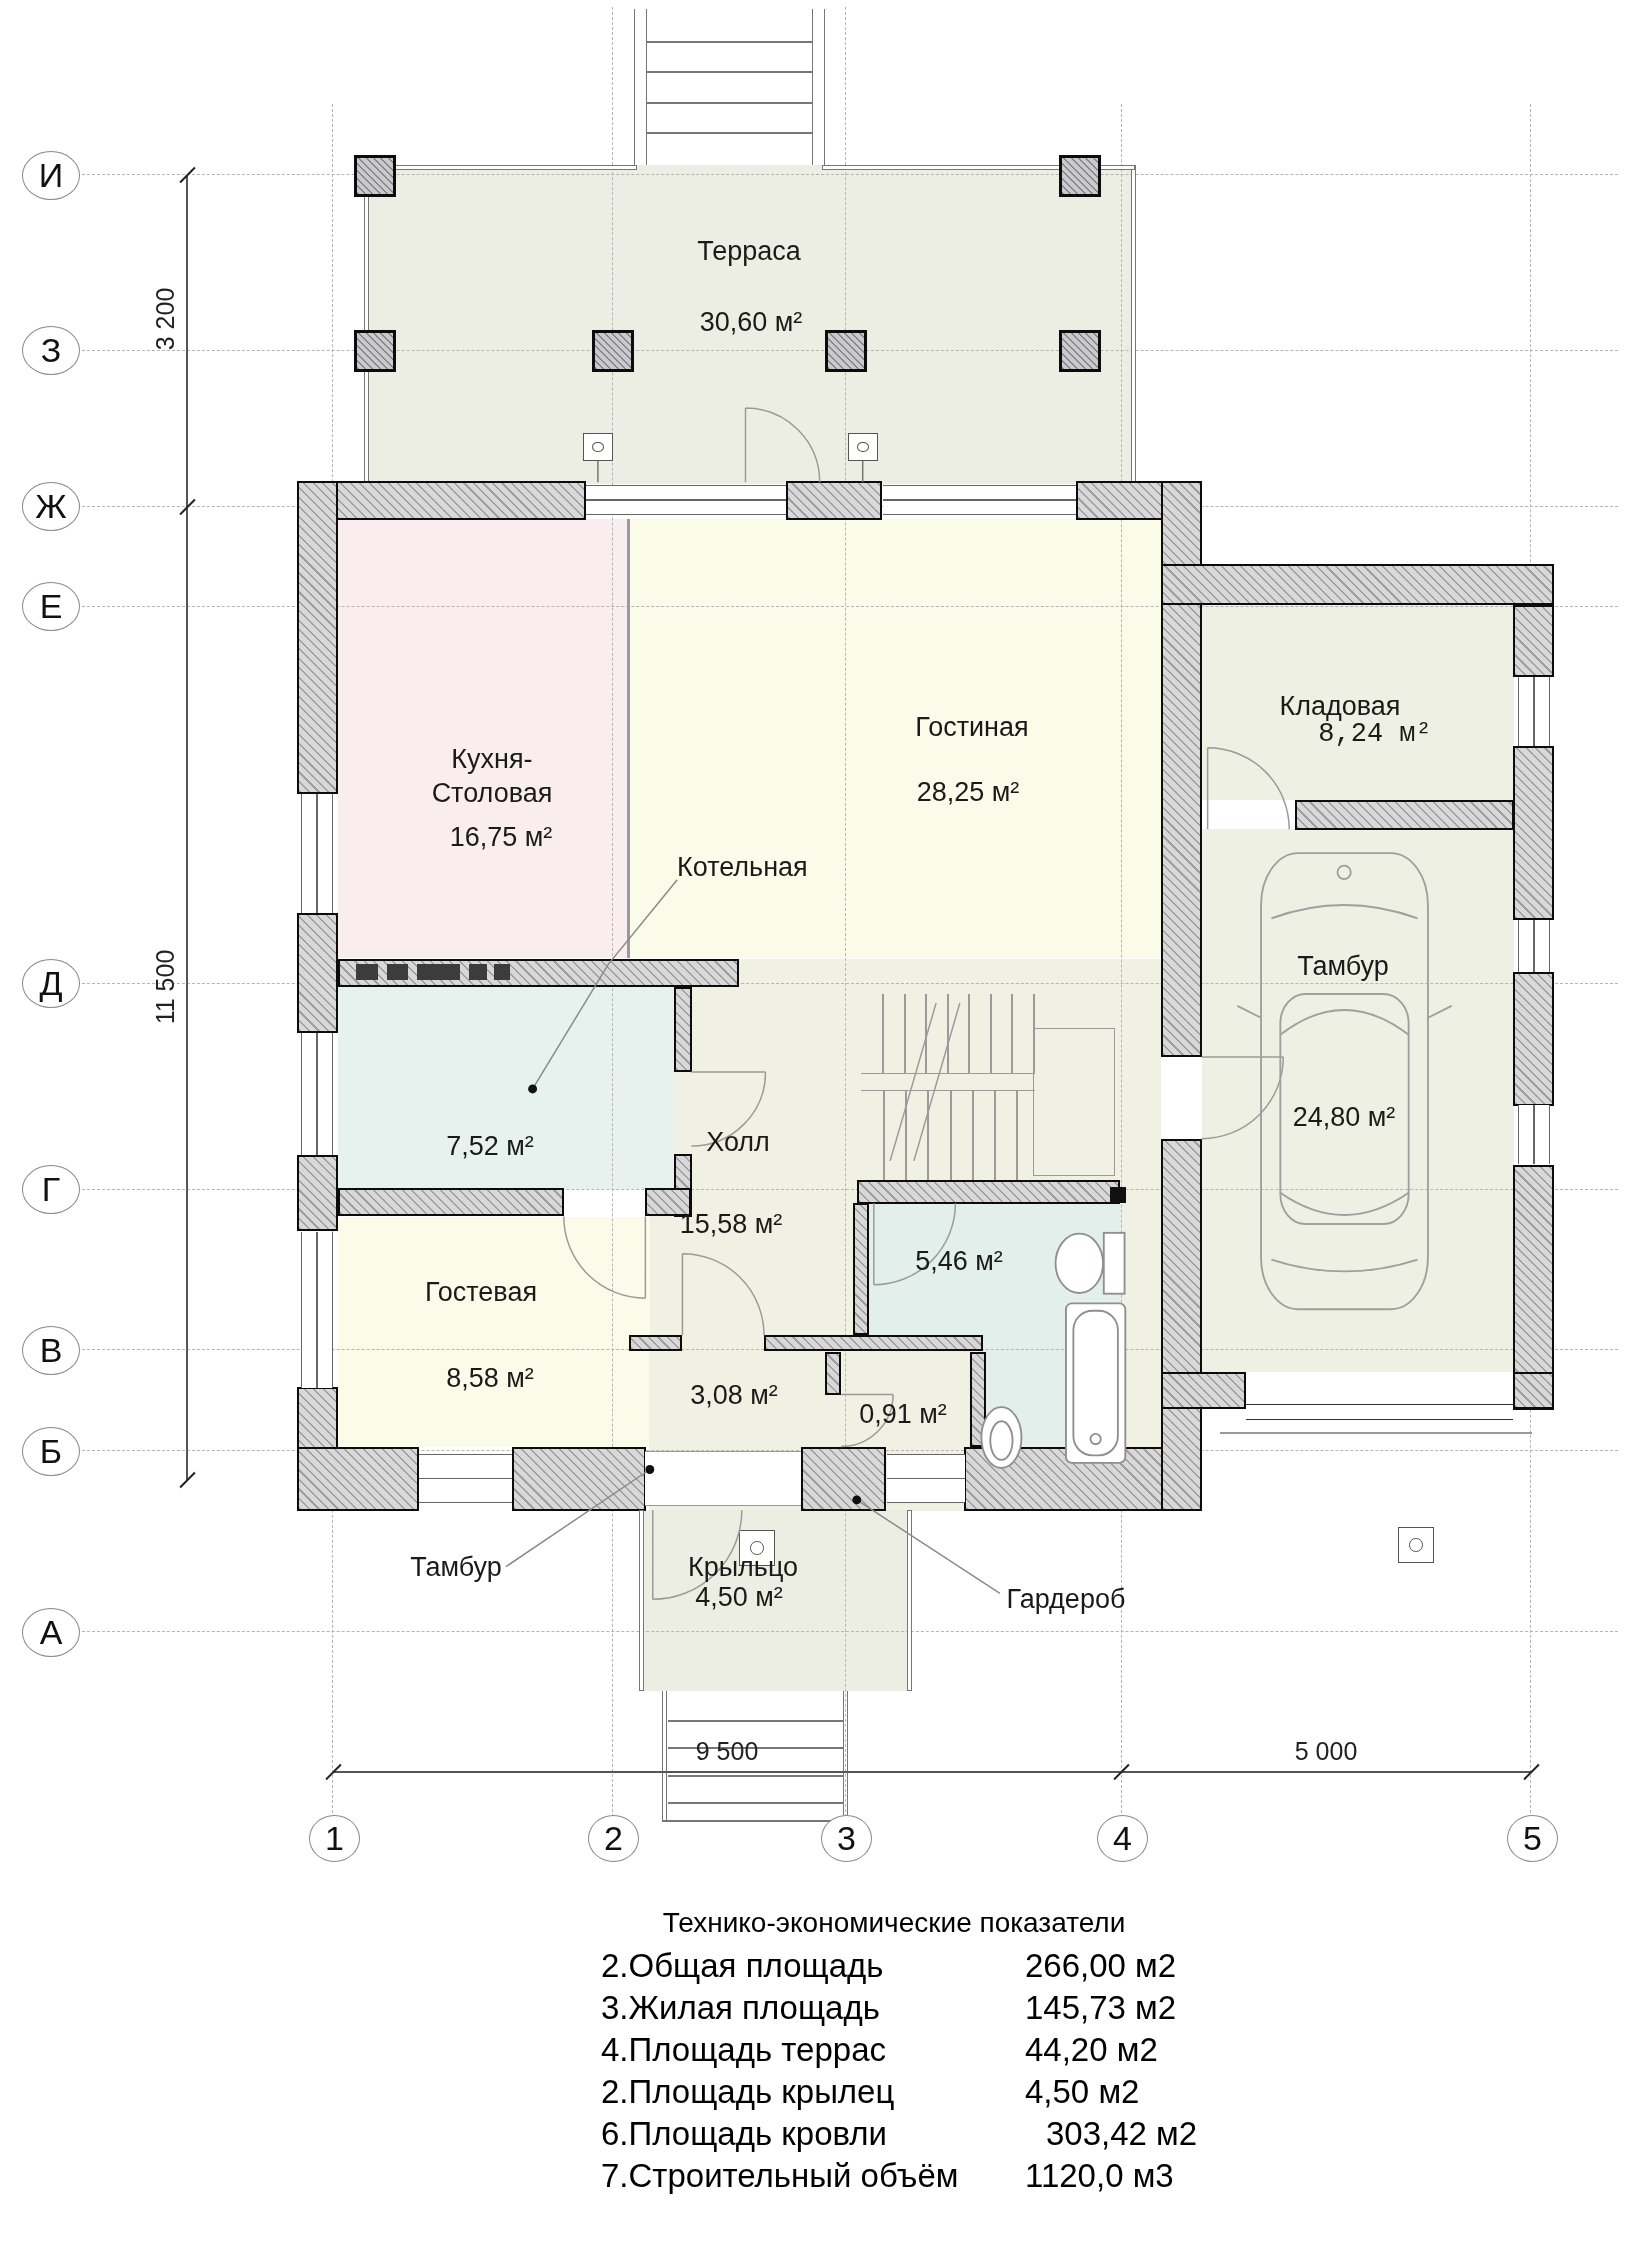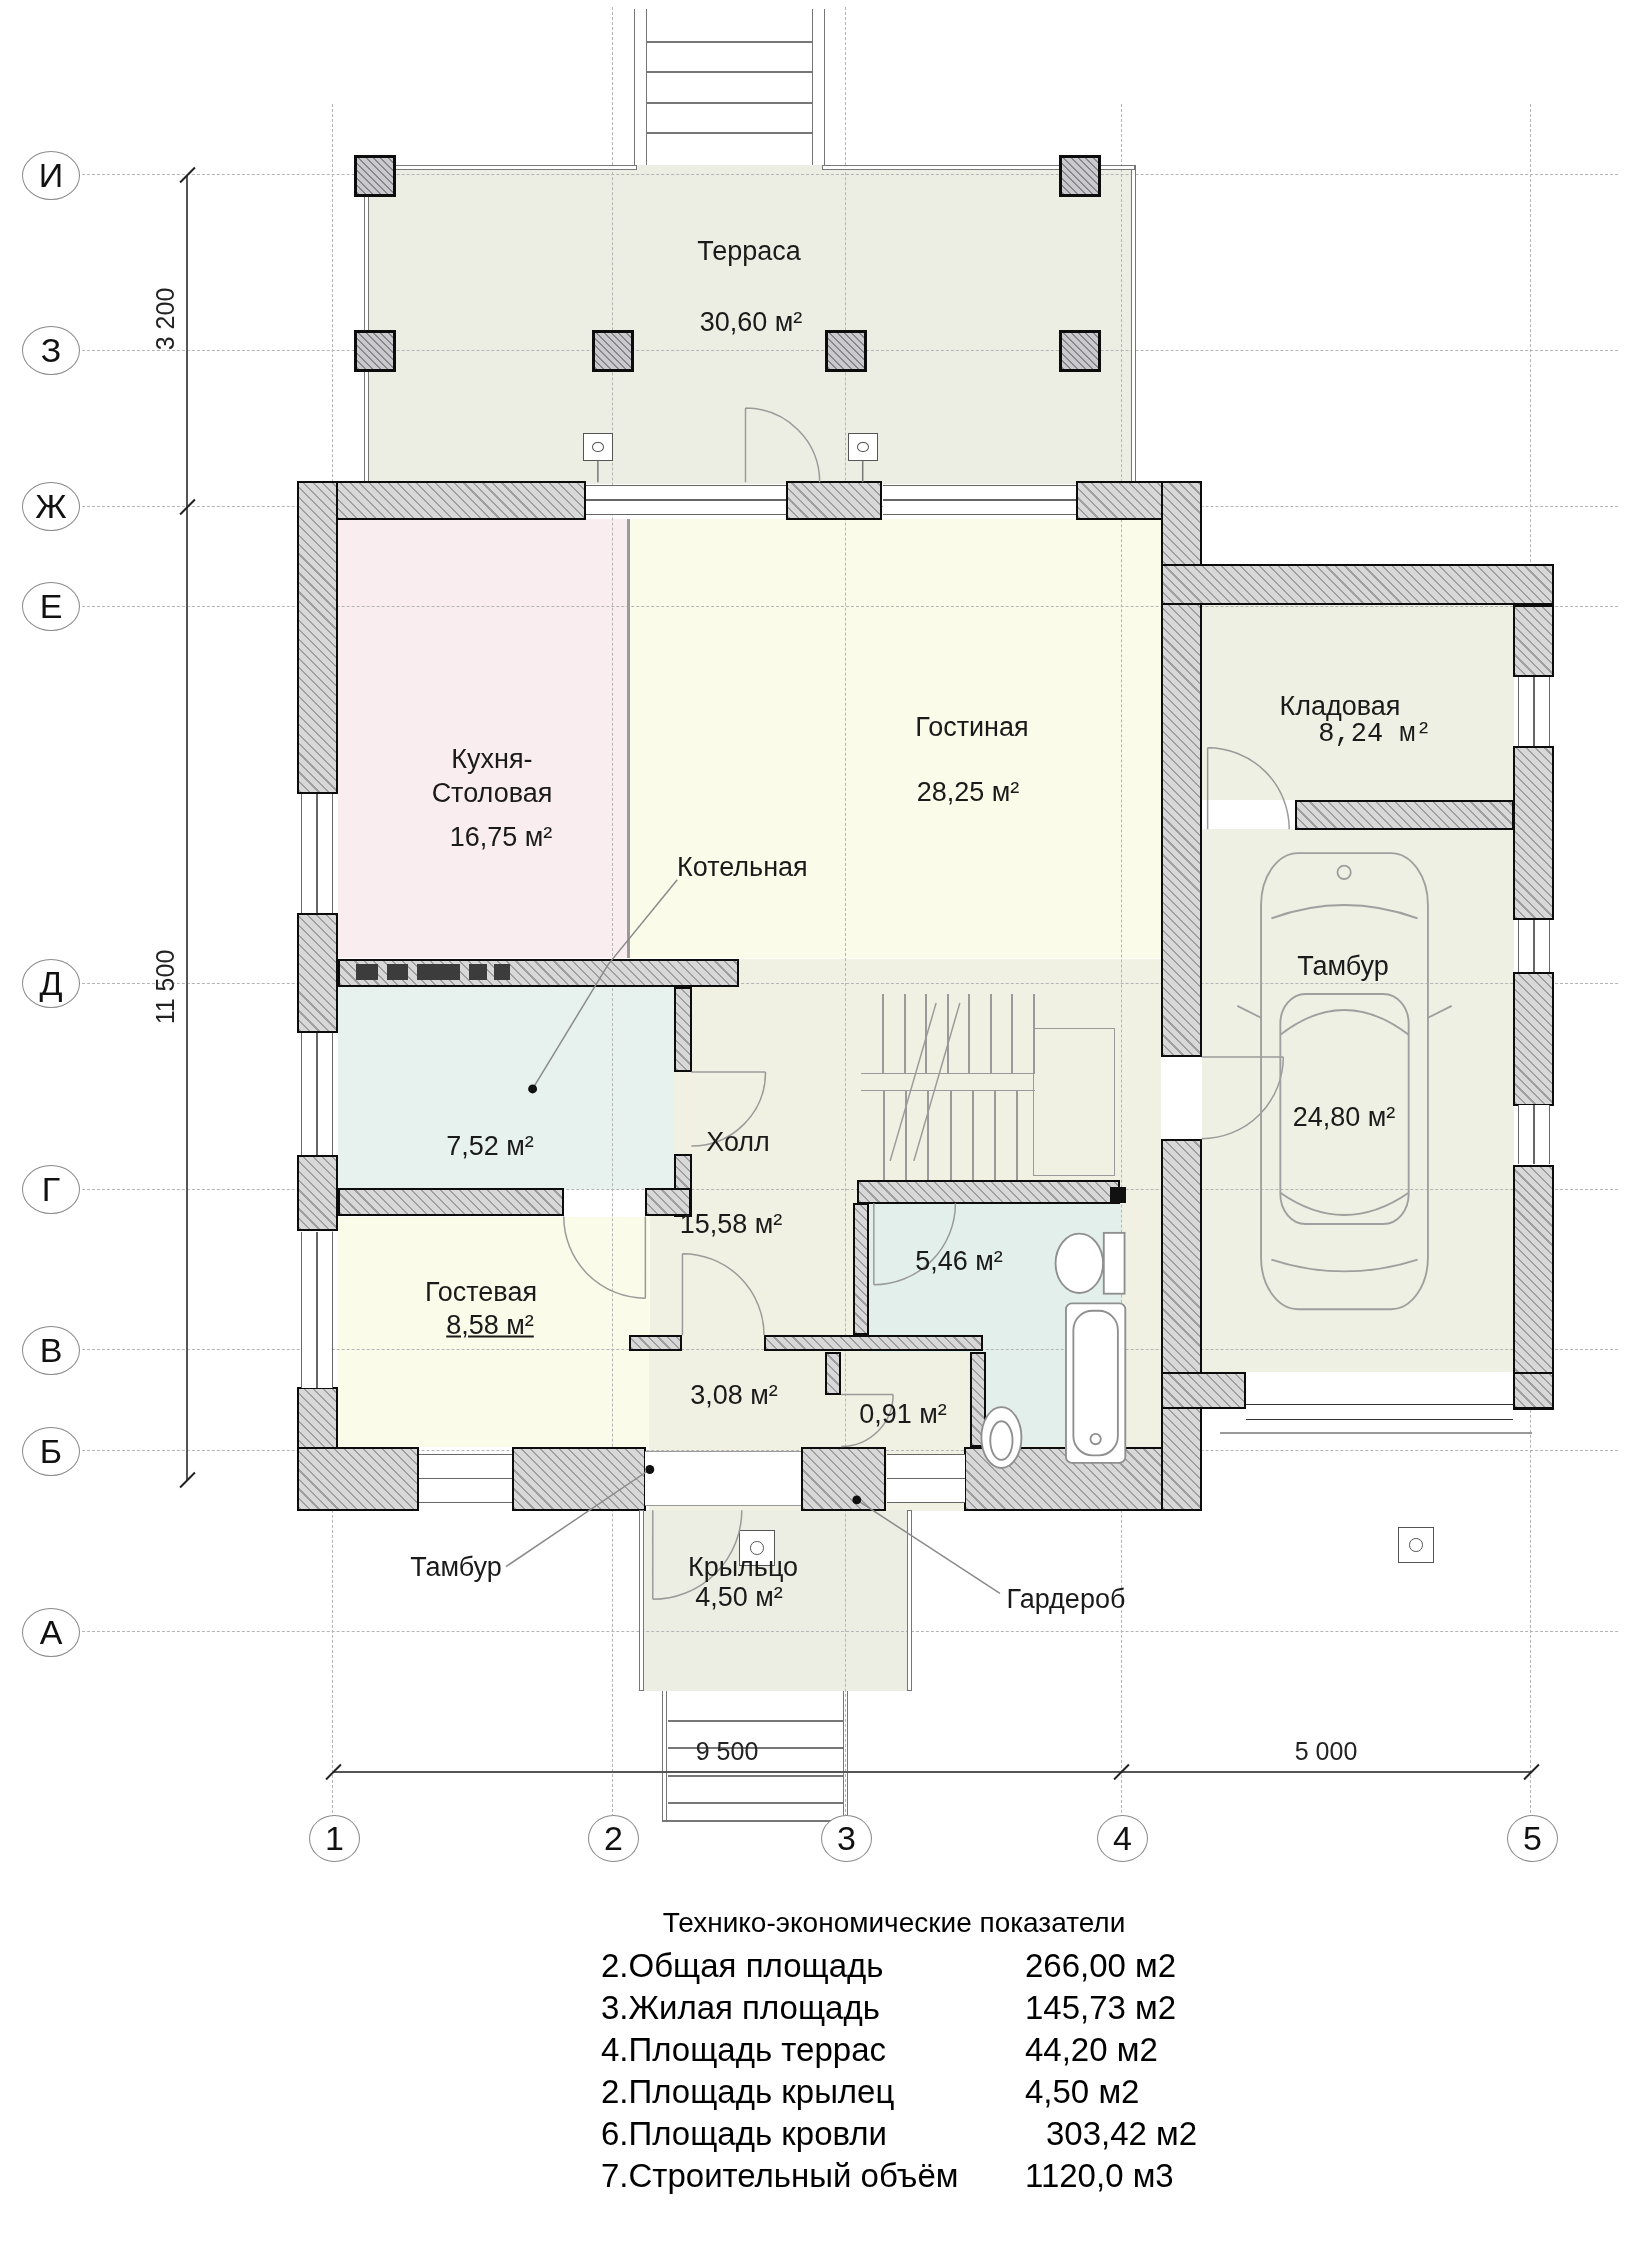--- a/index.html
+++ b/index.html
@@ -324,21 +324,21 @@
   <div class="lbl z8" style="left:501px;top:837px;">16,75 м²</div>
   <div class="lbl z8" style="left:972px;top:727px;">Гостиная</div>
   <div class="lbl z8" style="left:968px;top:792px;">28,25 м²</div>
   <div class="lbl z8" style="left:1340px;top:706px;">Кладовая</div>
   <div class="lbl z8" style="left:1375px;top:734px;font-family:Liberation Mono, monospace;">8,24 м²</div>
   <div class="lbl lbl-left z8" style="left:677px;top:867px;text-align:left;">Котельная</div>
   <div class="lbl z8" style="left:490px;top:1146px;">7,52 м²</div>
   <div class="lbl z8" style="left:738px;top:1142px;">Холл</div>
   <div class="lbl z8" style="left:731px;top:1224px;">15,58 м²</div>
   <div class="lbl z8" style="left:481px;top:1292px;">Гостевая</div>
-  <div class="lbl z8" style="left:490px;top:1325px;text-decoration:underline;">8,58 м²</div>
+  <div class="lbl z8" style="left:490px;top:1378px;">8,58 м²</div>
   <div class="lbl z8" style="left:959px;top:1261px;">5,46 м²</div>
   <div class="lbl z8" style="left:734px;top:1395px;">3,08 м²</div>
   <div class="lbl z8" style="left:903px;top:1414px;">0,91 м²</div>
   <div class="lbl z8" style="left:1343px;top:966px;">Тамбур</div>
   <div class="lbl z8" style="left:1344px;top:1117px;">24,80 м²</div>
   <div class="lbl z8" style="left:456px;top:1567px;">Тамбур</div>
   <div class="lbl z8" style="left:743px;top:1567px;">Крыльцо</div>
   <div class="lbl z8" style="left:739px;top:1597px;">4,50 м²</div>
   <div class="lbl z8" style="left:1066px;top:1599px;">Гардероб</div>
 

